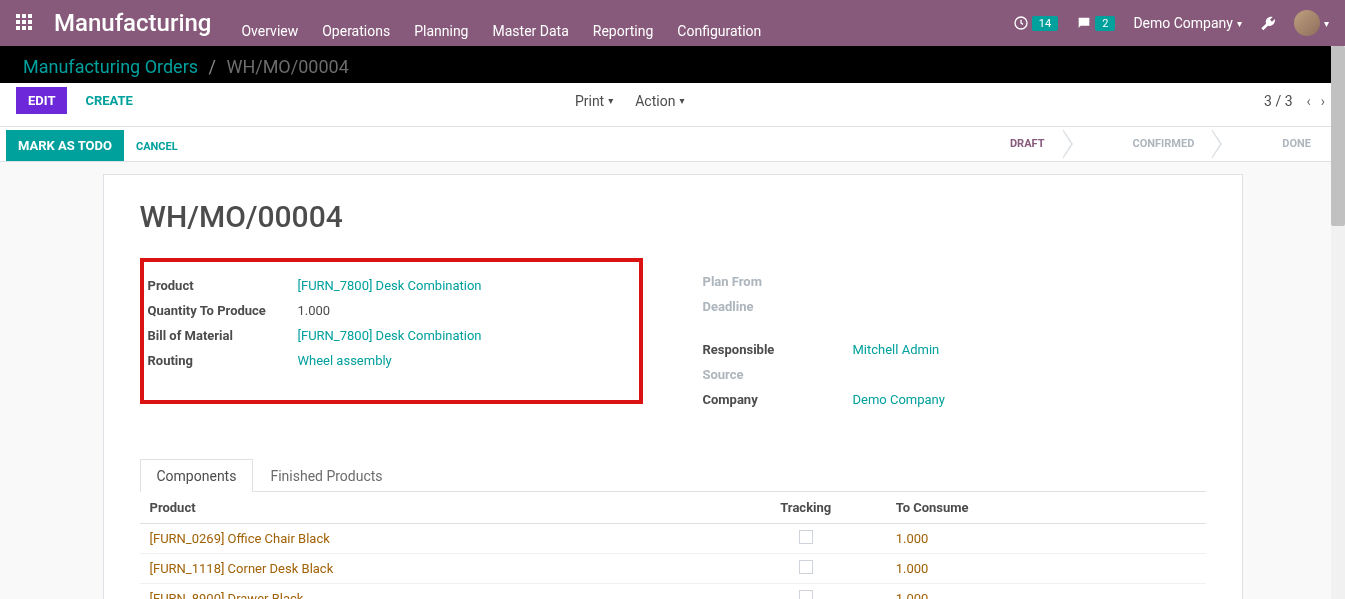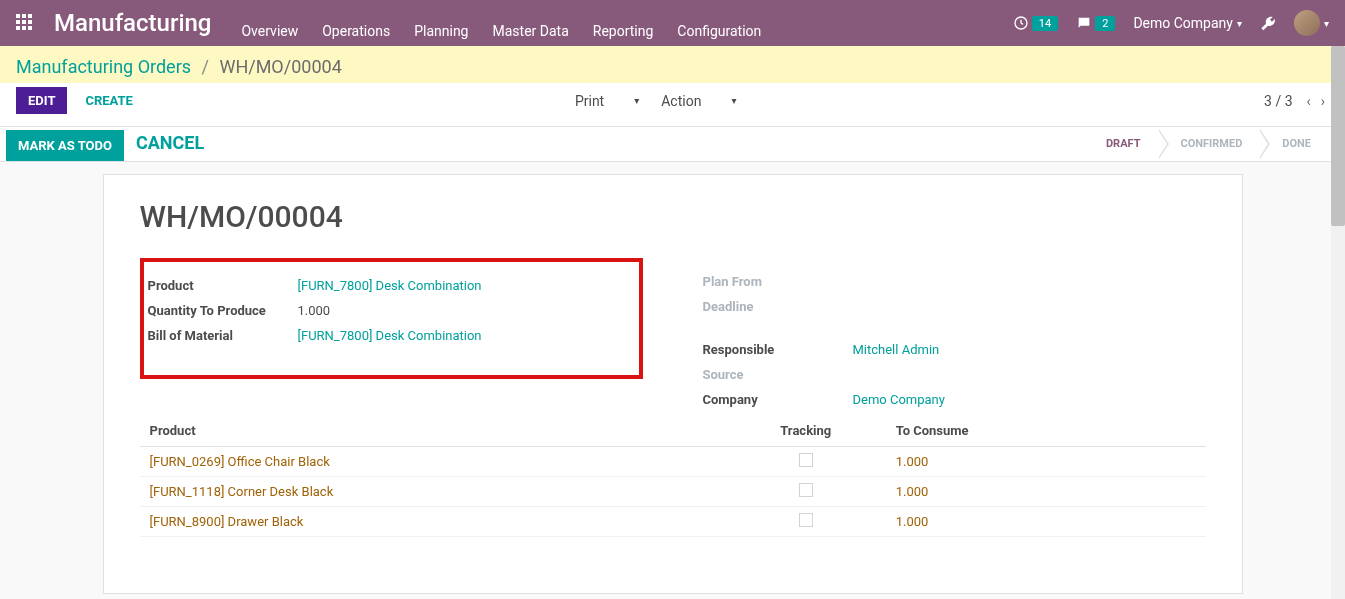--- a/index.html
+++ b/index.html
@@ -12,42 +12,42 @@
 .navbar-brand { font-size: 24px; font-weight: 500; margin-right: 30px; }
 .navbar-menu { display: flex; gap: 24px; font-size: 14px; margin-top: 16px; }
 .navbar-menu-item { cursor: pointer; }
 .navbar-right { margin-left: auto; display: flex; align-items: center; gap: 18px; font-size: 14px; }
 .badge-pill { background: #00a09d; color: #fff; border-radius: 2px; padding: 1px 7px; font-size: 11px; font-weight: 400; margin-left: 3px; }
 .nav-icon-wrap { display: flex; align-items: center; cursor: pointer; }
 .avatar { width: 26px; height: 26px; border-radius: 50%; background: linear-gradient(135deg, #c0a080, #8d6e5a); }
 .caret { margin-left: 4px; font-size: 10px; }
 
 
-.breadcrumb-bar { background: #fef9c3; padding: 10px 16px 6px; border-bottom: none; }
+.breadcrumb-bar { background: #000000; padding: 10px 23px 6px; border-bottom: none; }
 .breadcrumb { font-size: 18px; color: #7c7bad; }
 .breadcrumb a { color: #00a09d; text-decoration: none; }
 .breadcrumb-sep { color: #888; margin: 0 6px; }
 .breadcrumb-current { color: #6c6c6c; }
 
 
 .control-panel { background: #fff; padding: 4px 16px 12px; display: flex; align-items: center; }
 .btn { border: none; padding: 6px 12px; font-size: 13px; font-weight: 700; cursor: pointer; }
-.btn-edit { background: #4c1d95; color: #fff; margin-right: 6px; }
+.btn-edit { background: #6d28d9; color: #fff; margin-right: 6px; }
 .btn-create { background: transparent; color: #00a09d; }
 .cp-center { margin-left: 430px; display: flex; gap: 22px; font-size: 14px; color: #4c4c4c; }
-.cp-dropdown { cursor: pointer; display: flex; align-items: center; gap: 26px; }
+.cp-dropdown { cursor: pointer; display: flex; align-items: center; }
 .cp-right { margin-left: auto; display: flex; align-items: center; gap: 10px; font-size: 14px; color: #4c4c4c; }
 .pager-arrows { display: flex; gap: 2px; }
 .pager-arrow { cursor: pointer; color: #6c6c6c; padding: 2px 4px; }
 
 
 .status-bar { background: #fff; border-top: 1px solid #dee2e6; border-bottom: 1px solid #dee2e6; display: flex; align-items: flex-end; padding: 0 16px 0 6px; height: 36px; }
 .btn-mark { background: #00a09d; color: #fff; padding: 8px 12px; font-size: 13px; font-weight: 700; border: none; cursor: pointer; }
-.btn-cancel { background: transparent; color: #00a09d; font-weight: 700; font-size: 18px; border: none; padding: 8px 12px; cursor: pointer; }
-.statusbar { margin-left: auto; display: flex; align-items: center; height: 100%; }
+.btn-cancel { background: transparent; color: #00a09d; font-weight: 700; font-size: 11px; border: none; padding: 8px 12px; cursor: pointer; }
+.statusbar { margin-left: auto; display: flex; align-items: center; height: 100%; gap: 48px; }
 .status-step { position: relative; padding: 0 18px 0 22px; height: 28px; line-height: 28px; font-size: 11px; font-weight: 700; color: #adb5bd; background: #fff; }
 .status-step.active { color: #875a7b; }
 .status-step::after { content: ''; position: absolute; right: -8px; top: 0; width: 0; height: 0; border-top: 14px solid transparent; border-bottom: 14px solid transparent; border-left: 9px solid #fff; z-index: 2; }
 .status-step::before { content: ''; position: absolute; right: -10px; top: -1px; width: 0; height: 0; border-top: 15px solid transparent; border-bottom: 15px solid transparent; border-left: 10px solid #dee2e6; z-index: 1; }
 .status-step:last-child::after, .status-step:last-child::before { display: none; }
 
 
 .form-wrap { padding: 0 16px 0 16px; background: #f9f9f9; }
 .form-sheet { background: #fff; border: 1px solid #dee2e6; margin: 0 auto; max-width: 1140px; min-height: 420px; padding: 24px 0 0 0; margin-top: 12px;}
 .sheet-inner { padding: 0 36px; }
@@ -186,20 +186,24 @@
               <div class="field-value link">[FURN_7800] Desk Combination</div>
             </div>
             <div class="field-row">
               <div class="field-label">Quantity To Produce</div>
               <div class="field-value">1.000</div>
             </div>
             <div class="field-row">
               <div class="field-label">Bill of Material</div>
               <div class="field-value link">[FURN_7800] Desk Combination</div>
             </div>
+            <div class="field-row">
+              <div class="field-label">Routing</div>
+              <div class="field-value link">Wheel assembly</div>
+            </div>
           </div>
         </div>
 
         <div class="form-col">
           <div style="height:14px"></div>
           <div class="field-row">
             <div class="field-label muted">Plan From</div>
             <div class="field-value"></div>
           </div>
           <div class="field-row">
@@ -215,20 +219,24 @@
             <div class="field-label muted">Source</div>
             <div class="field-value"></div>
           </div>
           <div class="field-row">
             <div class="field-label">Company</div>
             <div class="field-value link">Demo Company</div>
           </div>
         </div>
       </div>
 
+      <div class="tabs">
+        <div class="tab active">Components</div>
+        <div class="tab">Finished Products</div>
+      </div>
 
       <table class="table">
         <thead>
           <tr>
             <th style="width:55%">Product</th>
             <th class="center" style="width:15%">Tracking</th>
             <th class="right" style="width:30%">To Consume</th>
           </tr>
         </thead>
         <tbody id="table-body">

